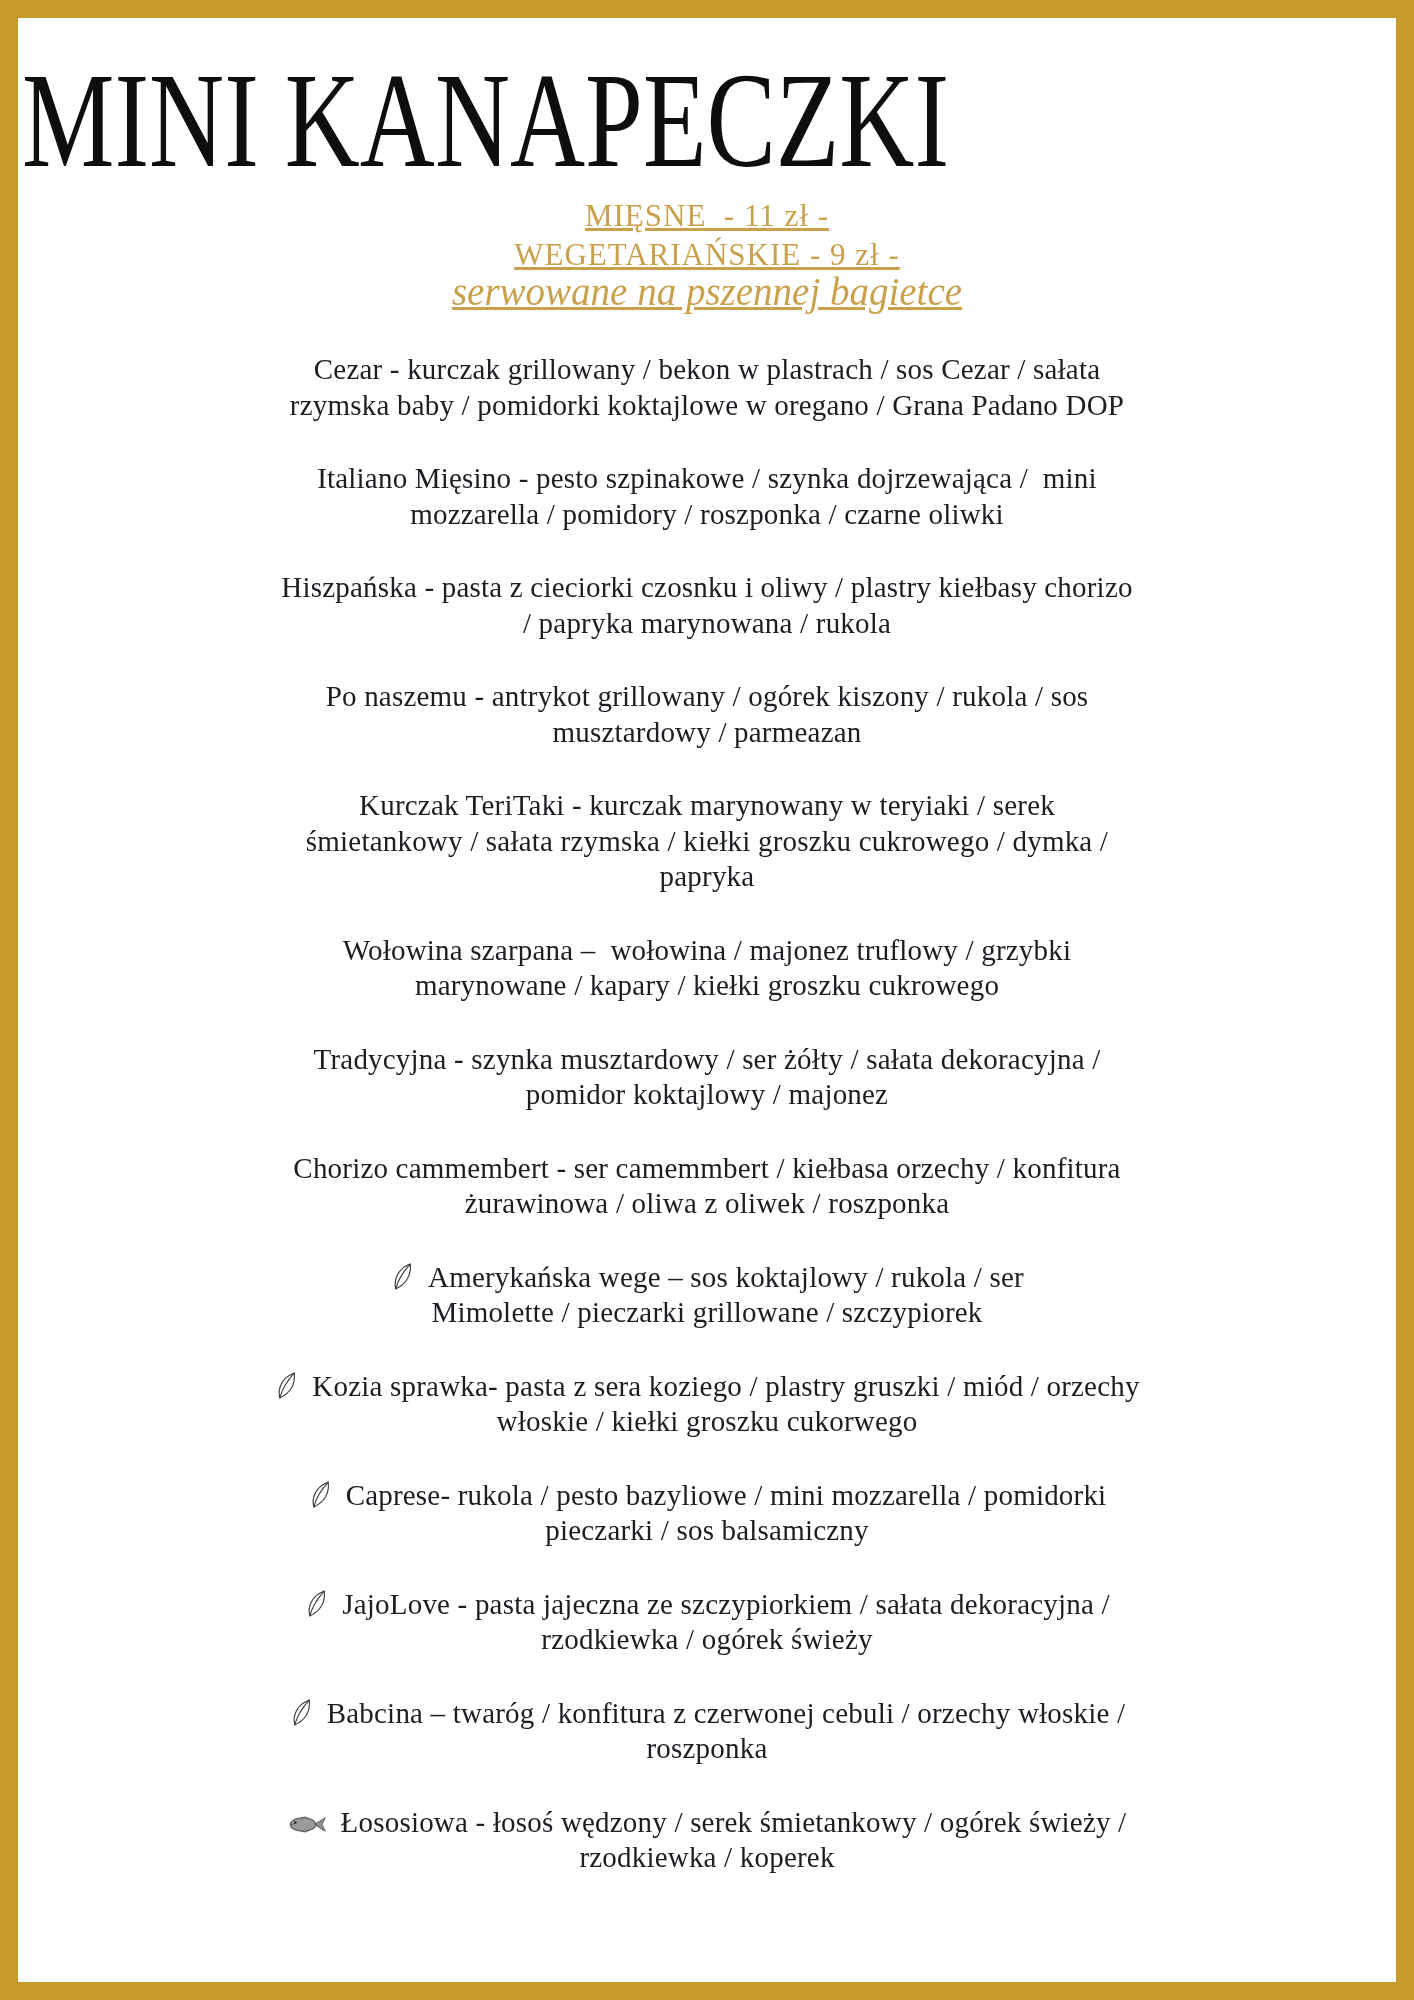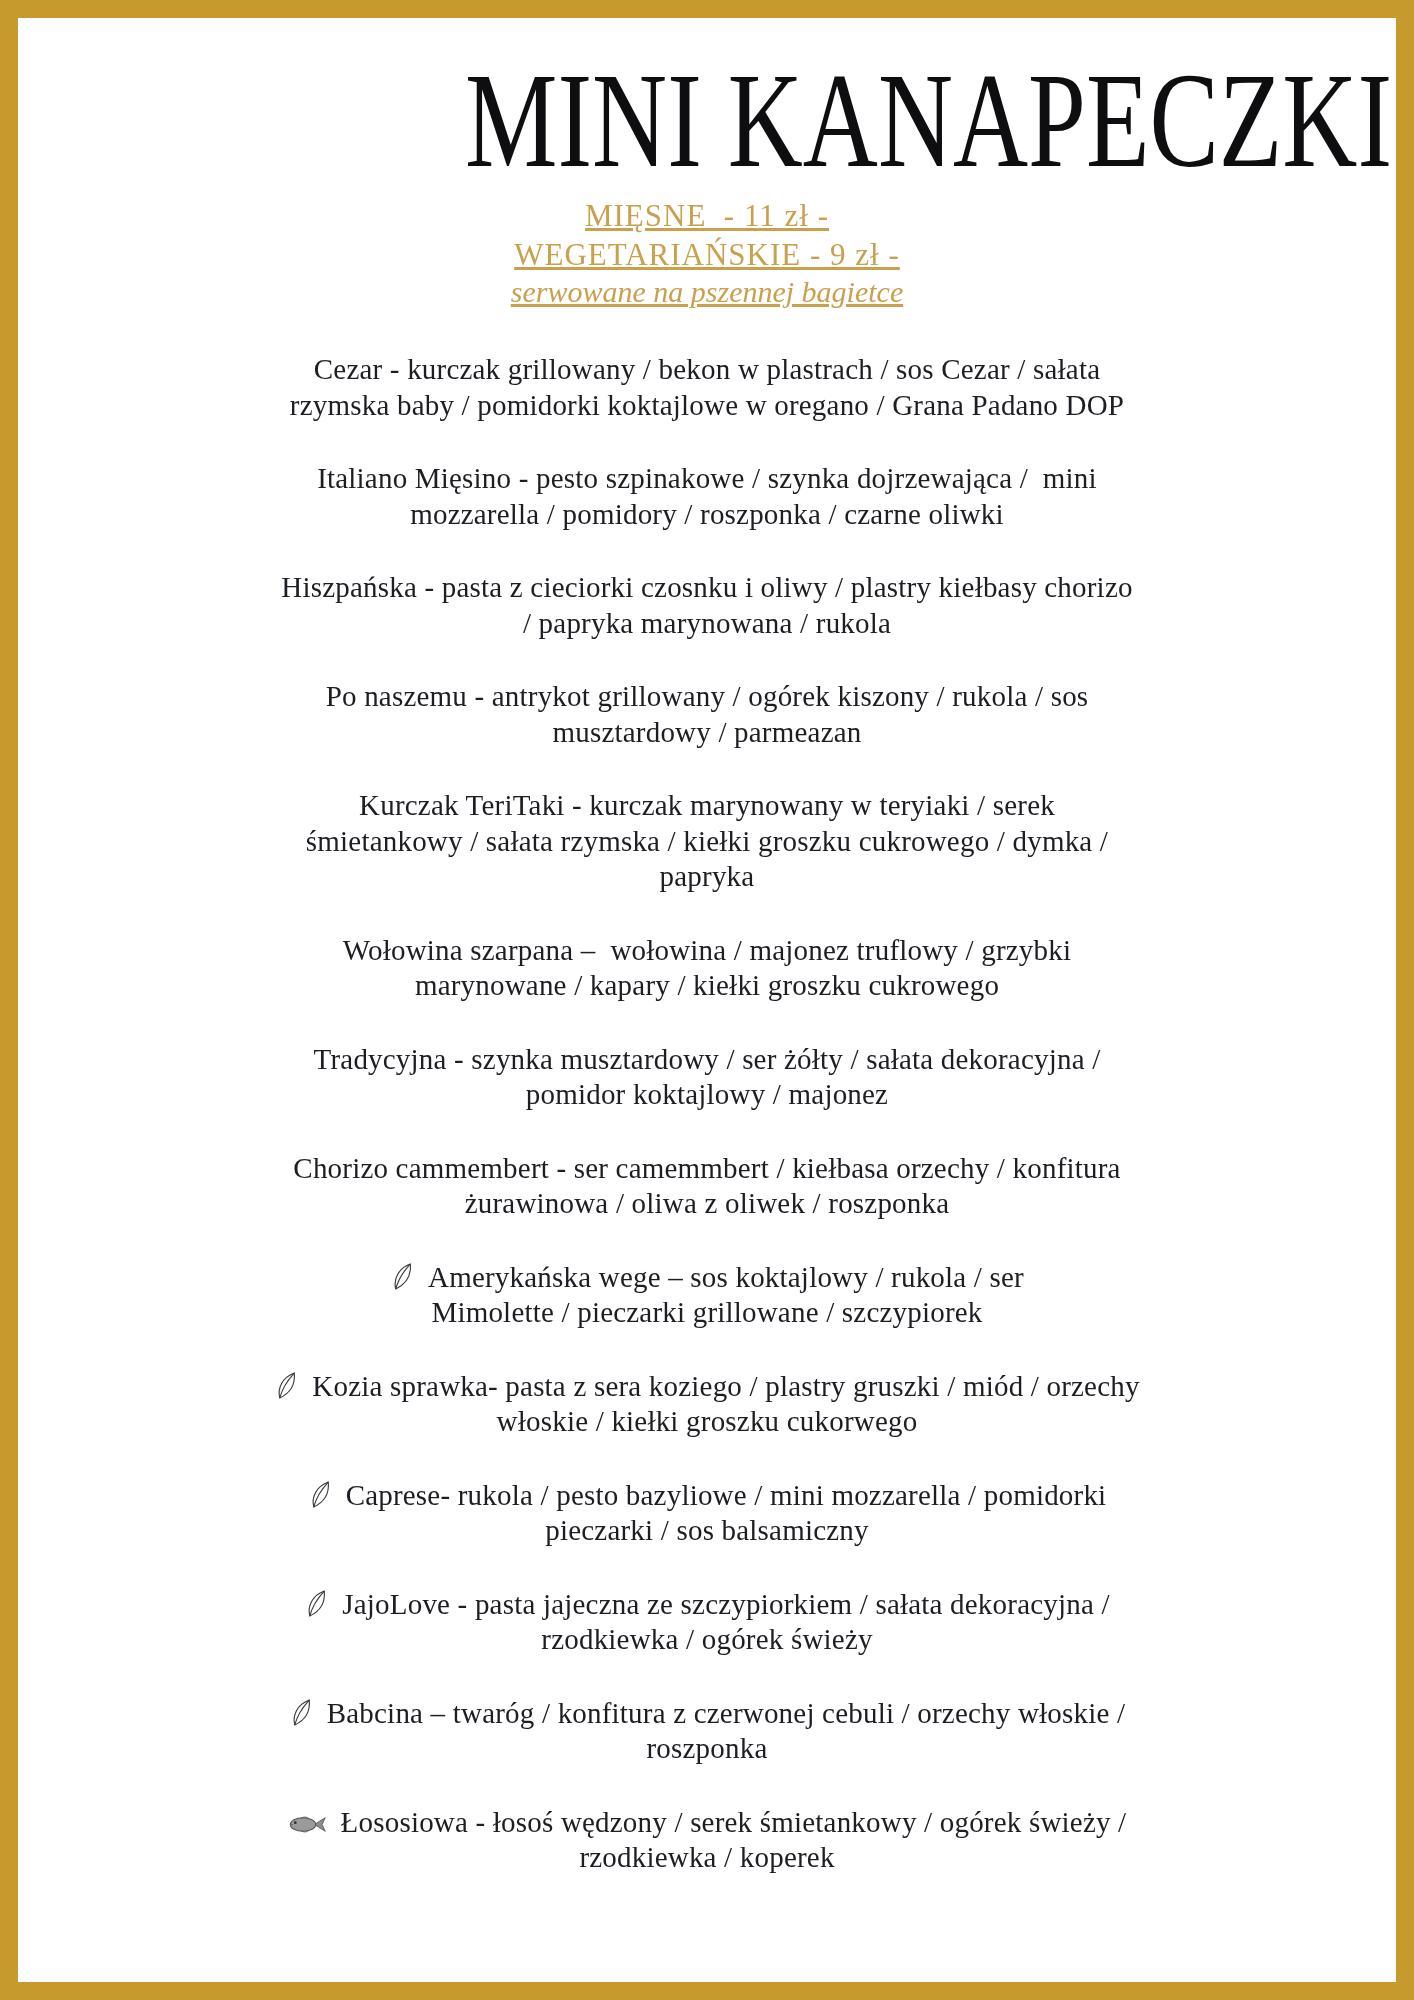--- a/index.html
+++ b/index.html
@@ -15,42 +15,42 @@
     width:1414px;height:2000px;
   }
   .page{
     width:1414px;height:2000px;
     border:18px solid var(--border-gold);
     background:#ffffff;
     overflow:hidden;
   }
   .title-wrap{
     margin-top:38px;
-    display:flex;justify-content:flex-end;
+    display:flex;justify-content:flex-start;
   }
   .title-wrap svg{display:block;}
   .title-wrap text{
     font-family:"Liberation Serif", serif;
     fill:var(--title-black);
     font-weight:400;
   }
   .subtitle{
     text-align:center;
     color:var(--accent-gold);
     margin-top:8px;
     text-decoration:underline;
   }
   .subtitle .price-line{
     font-size:31px;
     line-height:39px;
     letter-spacing:1px;
     white-space:pre-wrap;
   }
   .subtitle .note{
-    font-size:30px;
+    font-size:39px;
     line-height:36px;
     font-style:italic;
   }
   .menu-list{
     margin:42px auto 12px auto;
     max-width:1220px;
     text-align:center;
     color:var(--body-text);
   }
   .menu-item{

